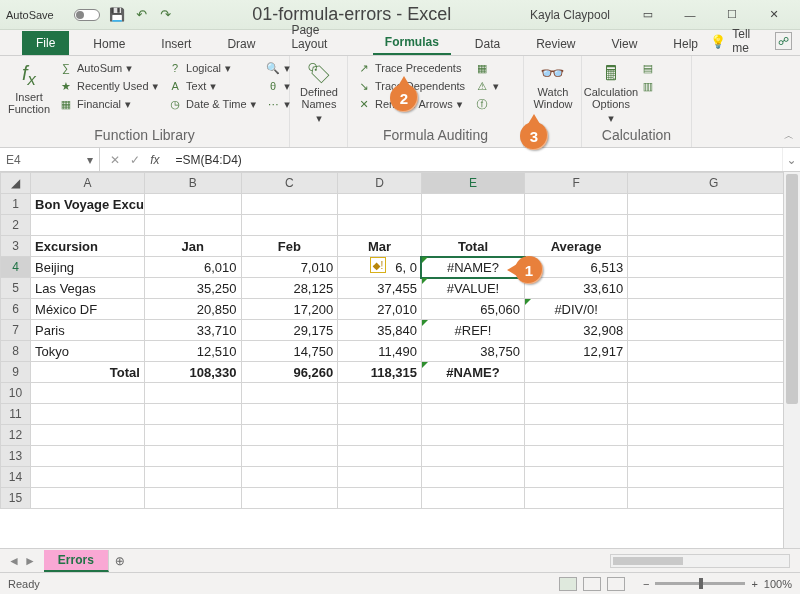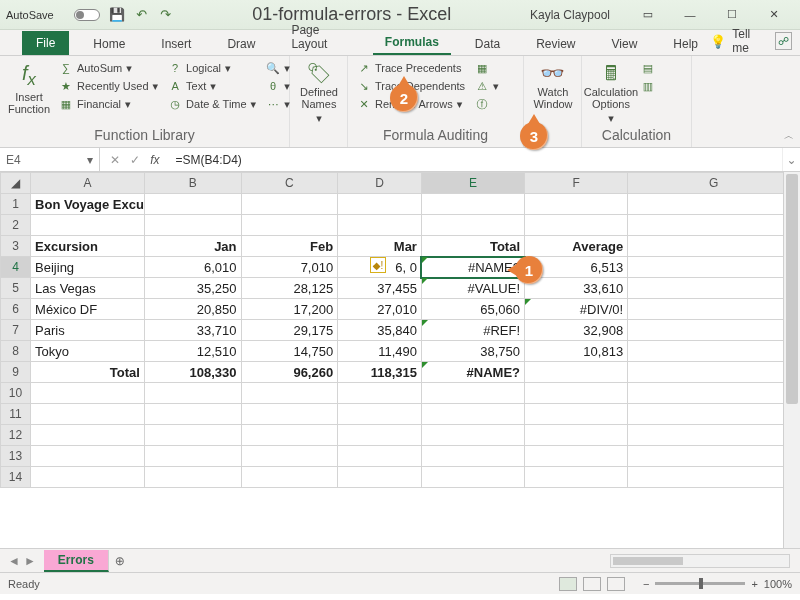--- a/index.html
+++ b/index.html
@@ -48,21 +48,21 @@
 
 .gridwrap { position: relative; height: 376px; overflow: hidden; }
 table.grid { border-collapse: collapse; table-layout: fixed; width: 100%; font-size: 13px; color: #222; }
 .grid th, .grid td { border: 1px solid #d4d4d4; height: 21px; padding: 0 4px; overflow: hidden; white-space: nowrap; }
 .grid thead th { background: #e6e6e6; font-weight: normal; color: #555; text-align: center; font-size: 12px; }
 .grid tbody th { background: #e6e6e6; font-weight: normal; color: #555; text-align: center; width: 28px; font-size: 12px; }
 .grid thead th:first-child { width: 28px; background: #e6e6e6; }
 .col-A{width:106px}.col-B{width:90px}.col-C{width:90px}.col-D{width:78px}.col-E{width:96px}.col-F{width:96px}.col-G{width:160px}
 .grid thead th.selcol, .grid tbody th.selrow { background: #d2d2d2; color: #217346; }
 td.num { text-align: right; }
-td.ctr { text-align: right; }
+td.ctr { text-align: center; }
 td.bold, th.bold, .bold { font-weight: 700; }
 td.sel { outline: 2px solid #217346; outline-offset: -1px; background: #fff; }
 td.greentri { position: relative; }
 td.greentri::before { content:""; position:absolute; top:0; left:0; border-top:6px solid #2f8f2f; border-right:6px solid transparent; }
 .warn-icon { position:absolute; width:16px; height:16px; background:#fff; border:1px solid #d8b01a; display:flex; align-items:center; justify-content:center; font-size:10px; color:#b8860b; z-index:5; }
 .vscroll { position:absolute; right:0; top:0; width:17px; height:100%; background:#f1f1f1; border-left:1px solid #d0d0d0; }
 .vthumb { position:absolute; left:2px; right:2px; top:2px; height:230px; background:#c9c9c9; border-radius:2px;}
 
 
 .callout { position: absolute; width: 28px; height: 28px; border-radius: 50%; background: #e8803b; color: #fff; font-weight: 700; font-size: 15px; display: flex; align-items: center; justify-content: center; box-shadow: -1px -1px 0 rgba(255,255,255,0.4) inset, 1px 1px 2px rgba(0,0,0,0.3); z-index: 20; }
@@ -332,21 +332,21 @@
           <td class="num">32,908</td>
           <td></td>
         </tr>
       <tr>
           <th>8</th>
           <td>Tokyo</td>
           <td class="num">12,510</td>
           <td class="num">14,750</td>
           <td class="num">11,490</td>
           <td class="num">38,750</td>
-          <td class="num">10,813</td>
+          <td class="num">12,917</td>
           <td></td>
         </tr>
       <tr>
           <th>9</th>
           <td class="bold num">Total</td>
           <td class="bold num">108,330</td>
           <td class="bold num">96,260</td>
           <td class="bold num">118,315</td>
           <td class="bold ctr greentri">#NAME?</td>
           <td></td>
@@ -387,20 +387,30 @@
           <td></td>
           <td></td>
           <td></td>
           <td></td>
           <td></td>
           <td></td>
           <td></td>
         </tr>
       <tr>
           <th>14</th>
+          <td></td>
+          <td></td>
+          <td></td>
+          <td></td>
+          <td></td>
+          <td></td>
+          <td></td>
+        </tr>
+      <tr>
+          <th>15</th>
           <td></td>
           <td></td>
           <td></td>
           <td></td>
           <td></td>
           <td></td>
           <td></td>
         </tr>
     </tbody>
   </table>

